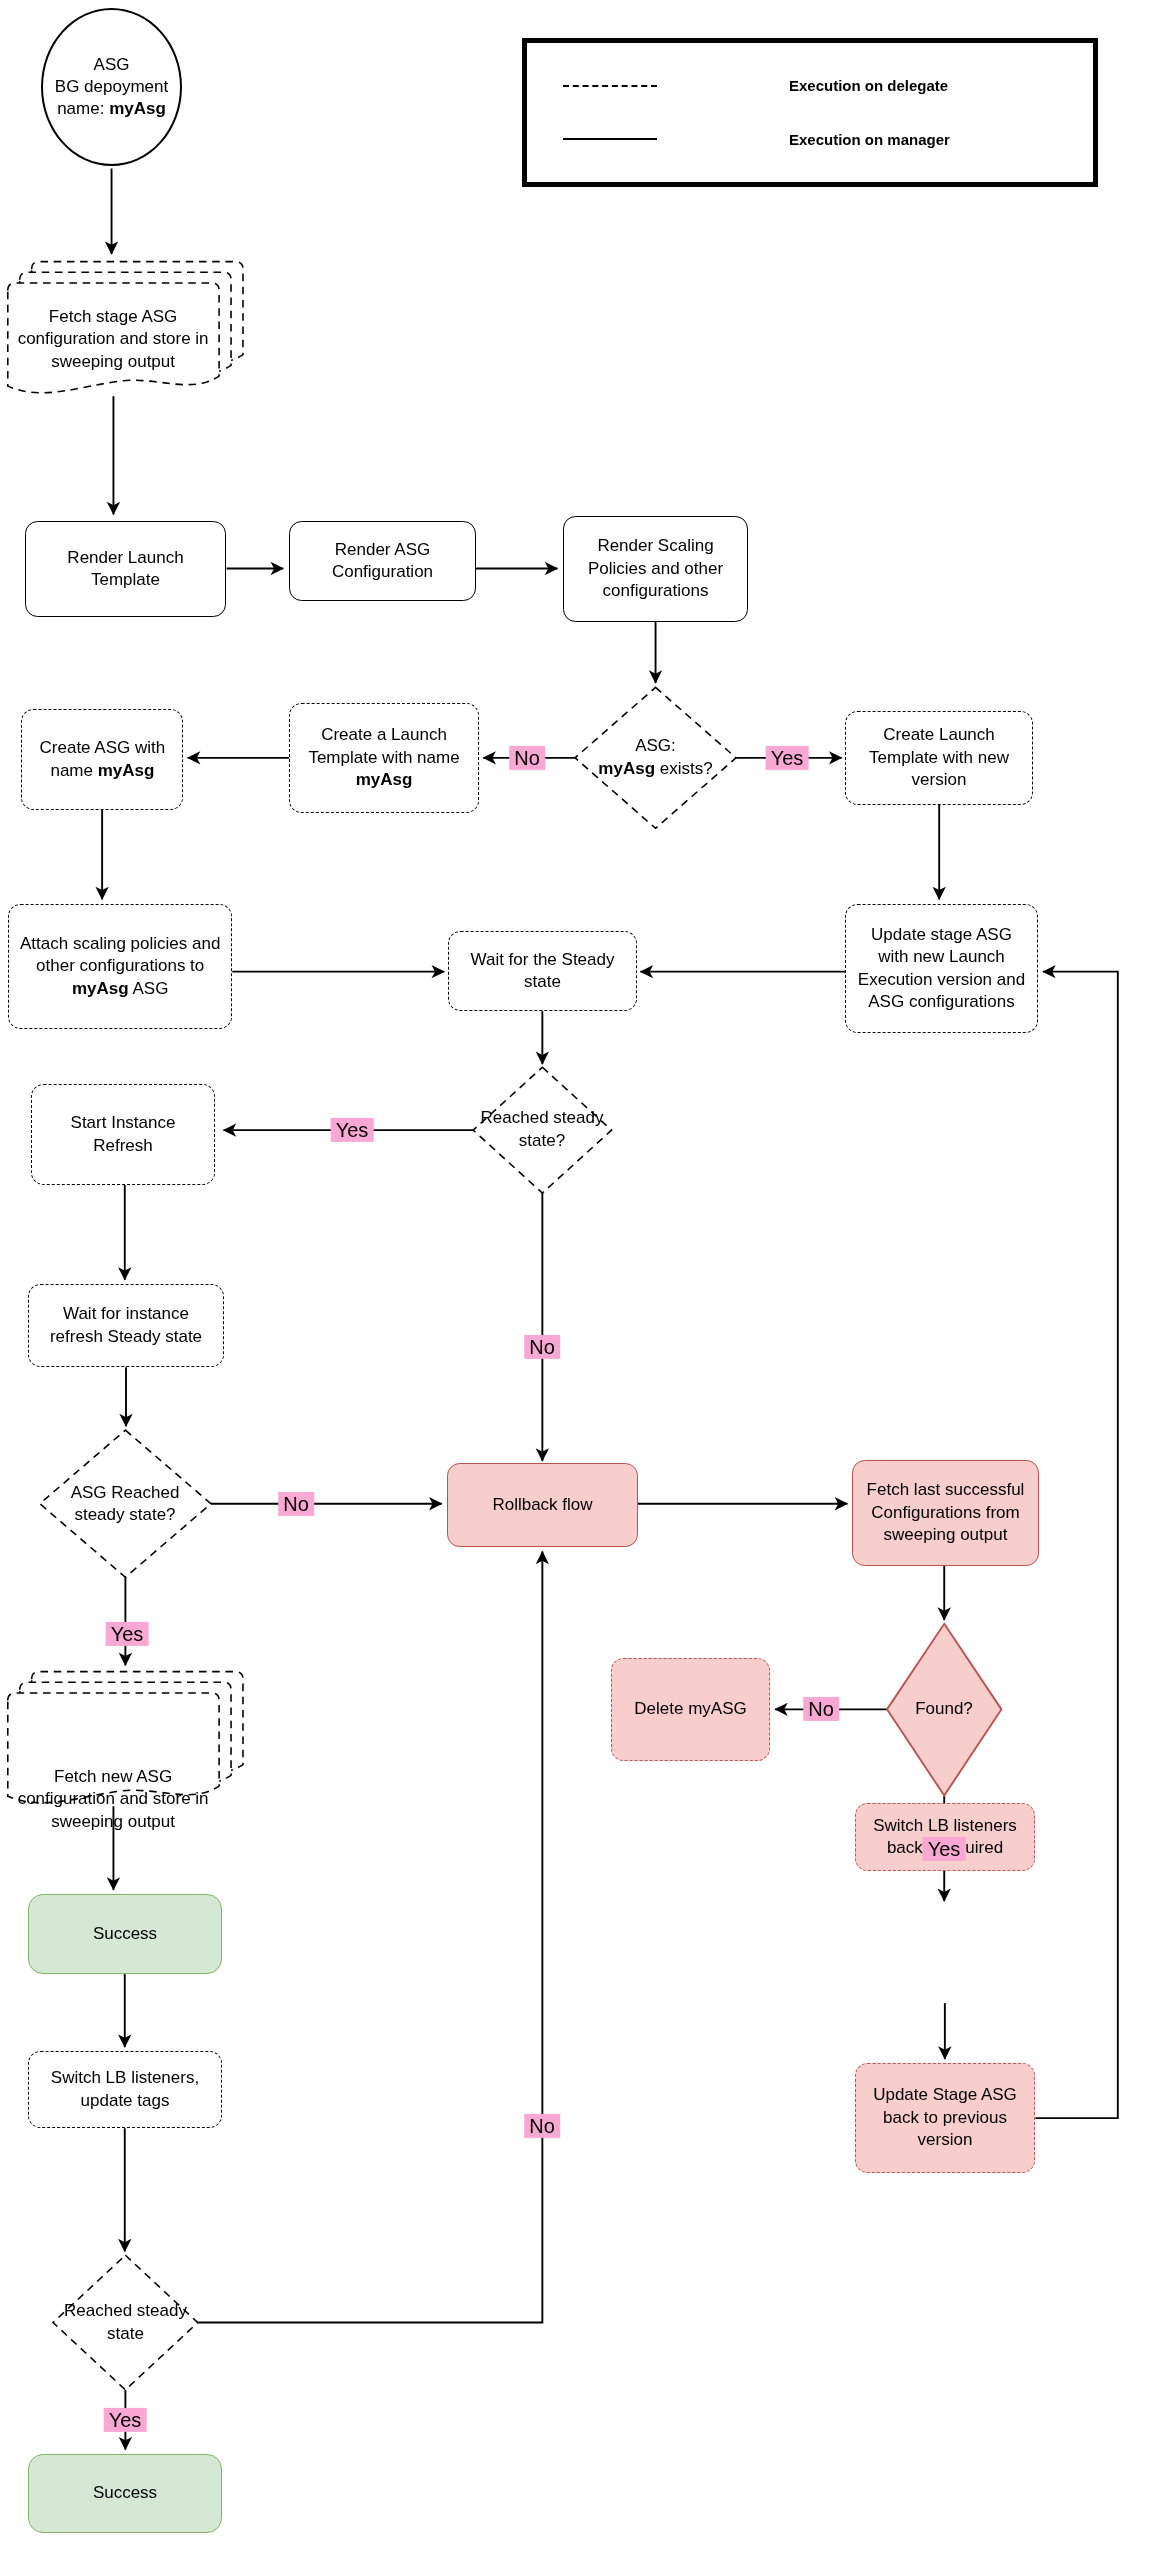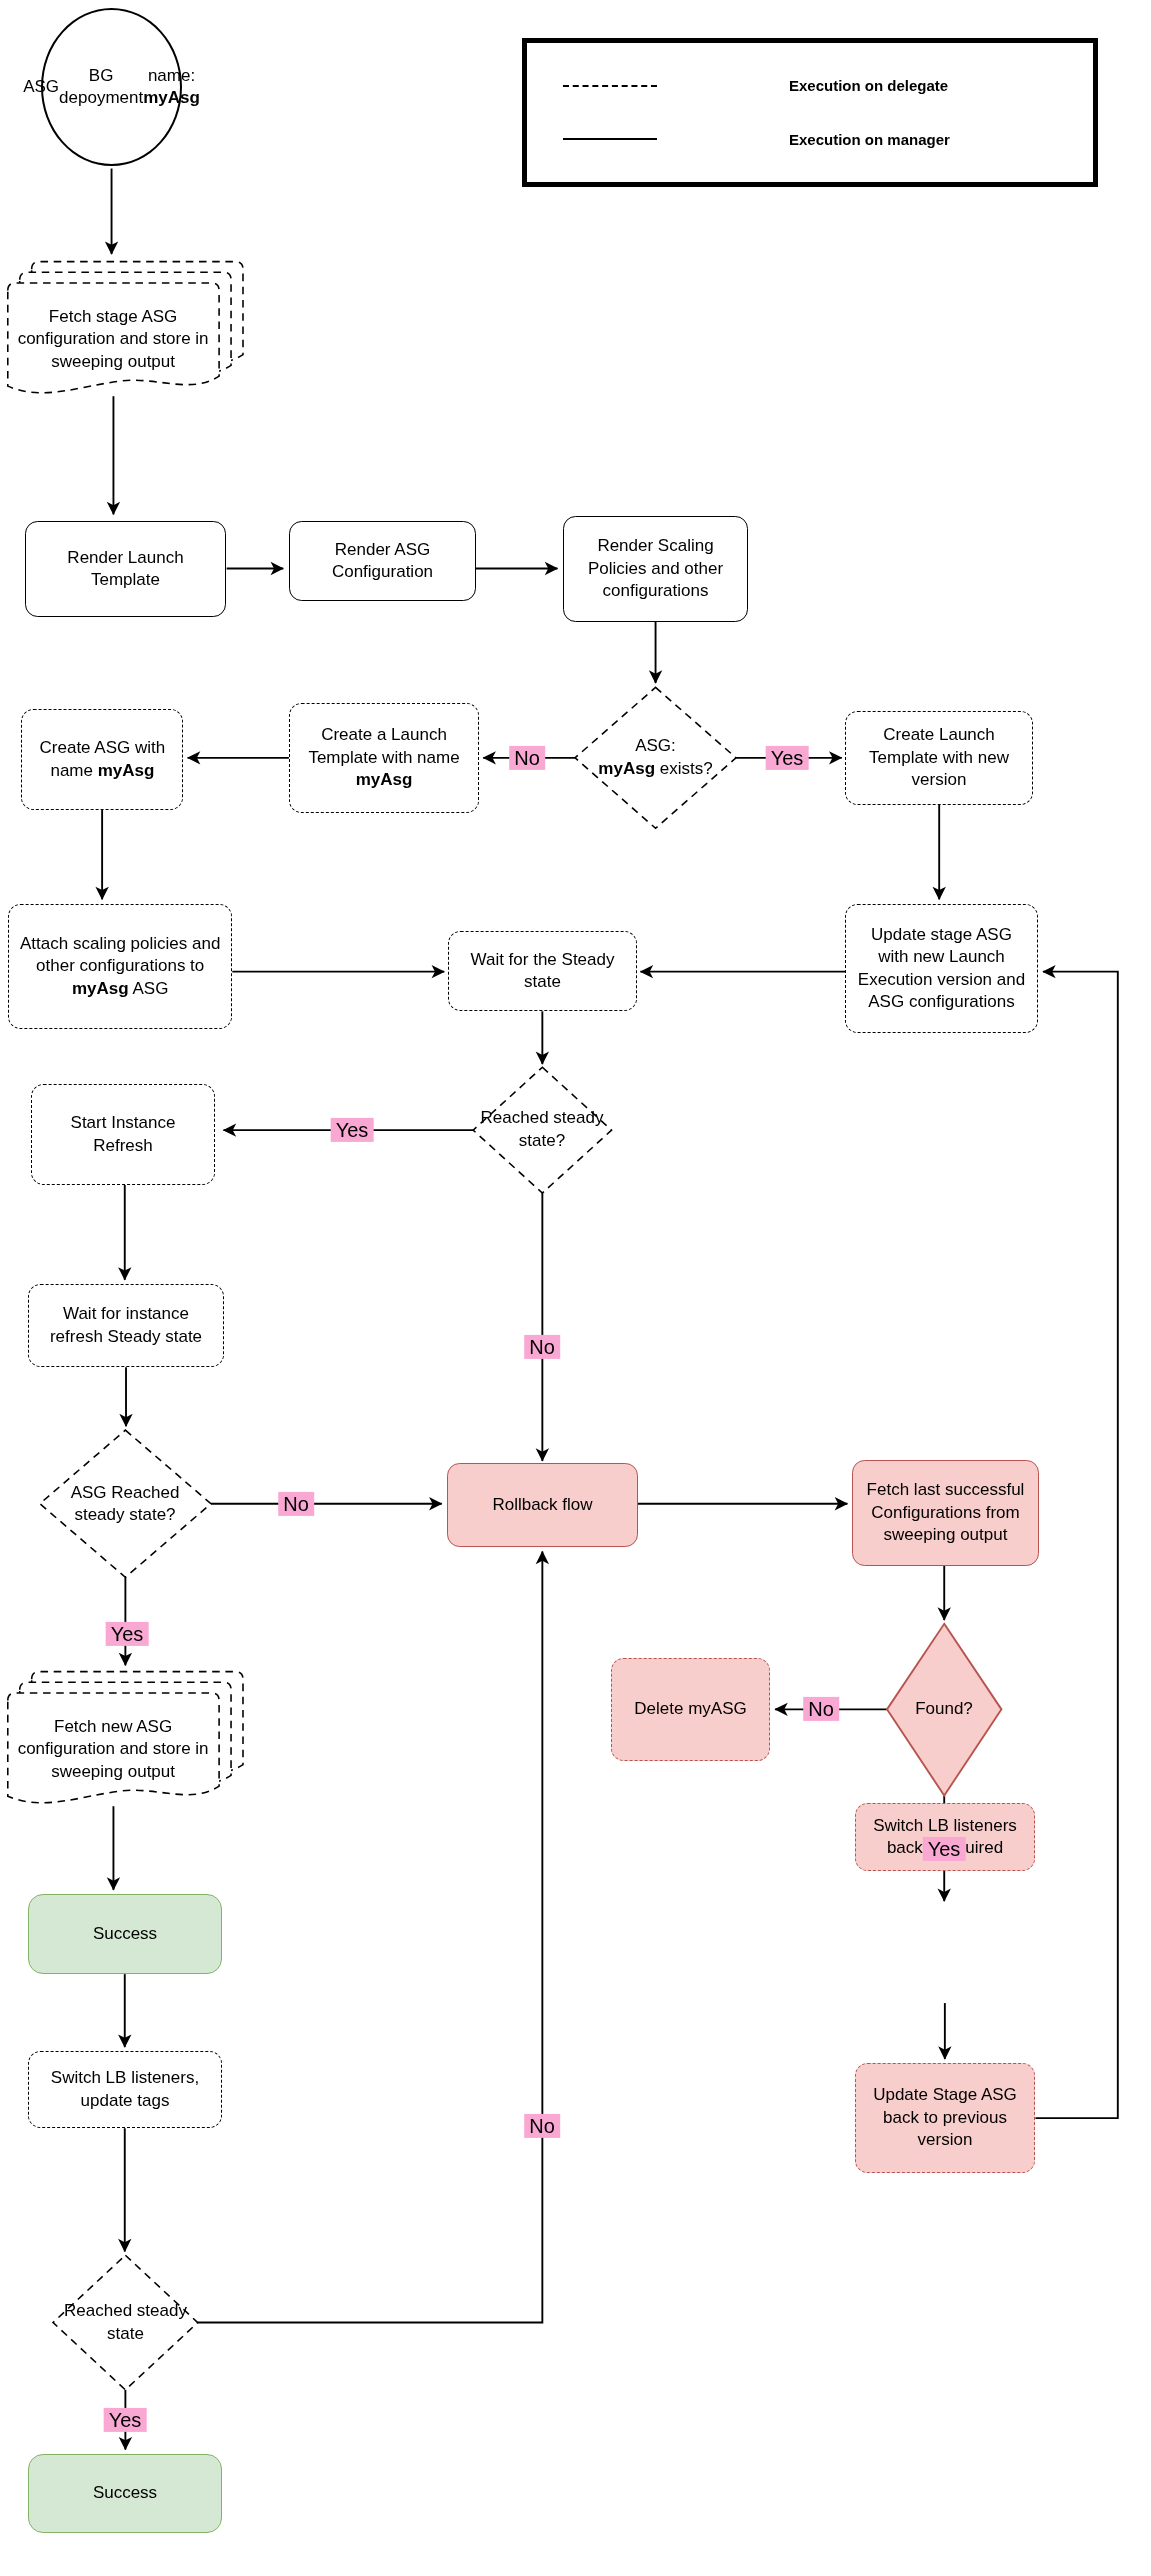--- a/index.html
+++ b/index.html
@@ -1,20 +1,20 @@
 <!DOCTYPE html>
 <html style="font-size:10px"><head>
 <meta charset="utf-8">
 <style>
   html,body{margin:0;padding:0;background:#ffffff;}
   body{width:1152px;height:2576px;position:relative;overflow:hidden;
        font-family:"Liberation Sans",sans-serif;color:#000;}
   #canvas{position:absolute;left:0;top:0;width:1152px;height:2576px;}
   svg#wires{position:absolute;left:0;top:0;width:1152px;height:2576px;}
-  .node{position:absolute;display:flex;flex-direction:row;align-items:center;justify-content:center;
+  .node{position:absolute;display:flex;flex-direction:column;align-items:center;justify-content:center;
         text-align:center;font-size:17px;line-height:1.32;box-sizing:border-box;padding:5px 8.8px;
         background:#fff;}
   .rounded{border-radius:12.6px;}
   .solid-black{border:1.9px solid #000;}
   .dashed-black{border:1.9px dashed #000;}
   .pink{background:#f8cecc;}
   .pink-solid{border:1.9px solid #b85450;}
   .pink-dashed{border:1.9px dashed #b85450;}
   .green{background:#d5e8d4;border:1.9px solid #82b366;border-radius:15px;}
   .circle{border:2.5px solid #000;border-radius:50%;}
@@ -109,21 +109,21 @@
 
   <div class="node circle" style="left:41px;top:8.2px;width:141px;height:158px;">
     <div>ASG</div>
     <div>BG depoyment</div>
     <div><span>name: </span><b>myAsg</b></div>
   </div>
 
   <div class="overlay" style="left:17.6px;top:293px;width:191px;height:93px;">
     <span>Fetch stage ASG configuration and store in sweeping output</span>
   </div>
-  <div class="overlay" style="left:17.6px;top:1703px;width:191px;height:93px;">
+  <div class="overlay" style="left:17.6px;top:1753px;width:191px;height:93px;">
     <span>Fetch new ASG configuration and store in sweeping output</span>
   </div>
 
   <div class="node rounded solid-black" style="left:25px;top:521px;width:201px;height:96px;">
     <span>Render Launch Template</span>
   </div>
   <div class="node rounded solid-black" style="left:289px;top:521px;width:187px;height:80px;">
     <span>Render ASG Configuration</span>
   </div>
   <div class="node rounded solid-black" style="left:563px;top:516px;width:185px;height:106px;">

